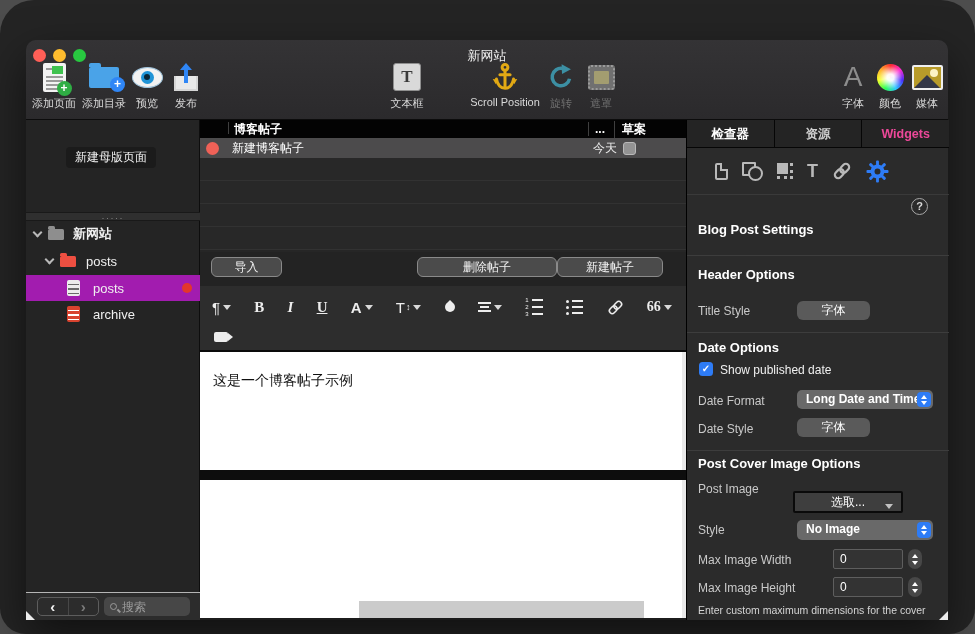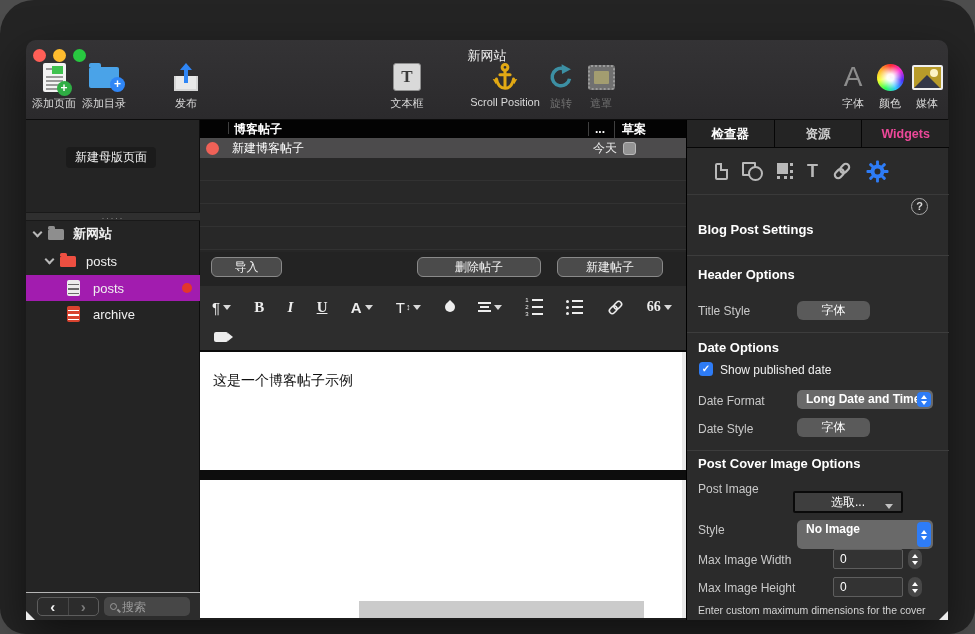--- a/index.html
+++ b/index.html
@@ -208,20 +208,30 @@
         <div class="tlabel">添加页面</div>
       </div>
       <div class="titem" style="left:50px;width:56px">
         <div class="ticon">
           <span class="ic-folder">
               <span class="badge b-blue">+</span>
             </span>
         </div>
         <div class="tlabel">添加目录</div>
       </div>
+      <div class="titem" style="left:93px;width:56px">
+        <div class="ticon">
+          <span class="ic-eye">
+              <span class="iris">
+                <span class="pupil"></span>
+              </span>
+            </span>
+        </div>
+        <div class="tlabel">预览</div>
+      </div>
       <div class="titem" style="left:132px;width:56px">
         <div class="ticon">
           <span class="ic-publish">
               <span class="tray"></span>
               <span class="head"></span>
               <span class="shaft"></span>
             </span>
         </div>
         <div class="tlabel">发布</div>
       </div>
@@ -337,21 +347,21 @@
         <span class="pdate">今天</span>
         <span class="pcheck"></span>
       </div>
       <div class="emptyrow" style="top:38px"></div>
       <div class="emptyrow" style="top:61px"></div>
       <div class="emptyrow" style="top:84px"></div>
       <div class="emptyrow" style="top:107px"></div>
 
       <div class="btnbar">
         <div class="gbtn" style="left:11px;width:71px">导入</div>
-        <div class="gbtn" style="left:217px;width:124px">删除帖子</div>
+        <div class="gbtn" style="left:217px;width:140px">删除帖子</div>
         <div class="gbtn" style="left:357px;width:106px">新建帖子</div>
       </div>
 
       <div class="etb">
         <div class="etb-row1">
           <span class="eti">
               <span class="eg">¶</span>
               <span class="caret"></span>
             </span>
           <span class="eti">
@@ -498,21 +508,21 @@
       <div class="fontbtn" style="top:298px">字体</div>
       <div class="isep" style="top:330px"></div>
 
       <div class="ihead" style="top:336px">Post Cover Image Options</div>
       <div class="ilabel" style="top:362px">Post Image</div>
       <div class="choosebtn" style="top:371px">
         <span>选取...</span>
         <span class="cc" style="right:8px"></span>
       </div>
       <div class="ilabel" style="top:403px">Style</div>
-      <div class="dropdown" style="top:400px;height:29px;line-height:18px">
+      <div class="dropdown" style="top:400px;height:20px;line-height:18px">
         <span>No Image</span>
         <span class="ddcap">
             <span class="up3"></span>
             <span class="dn3"></span>
           </span>
       </div>
       <div class="ilabel" style="top:433px">Max Image Width</div>
       <input class="numin" style="top: 429px;" value="0">
       <div class="stepper" style="top:429px">
           <span class="up3"></span>

